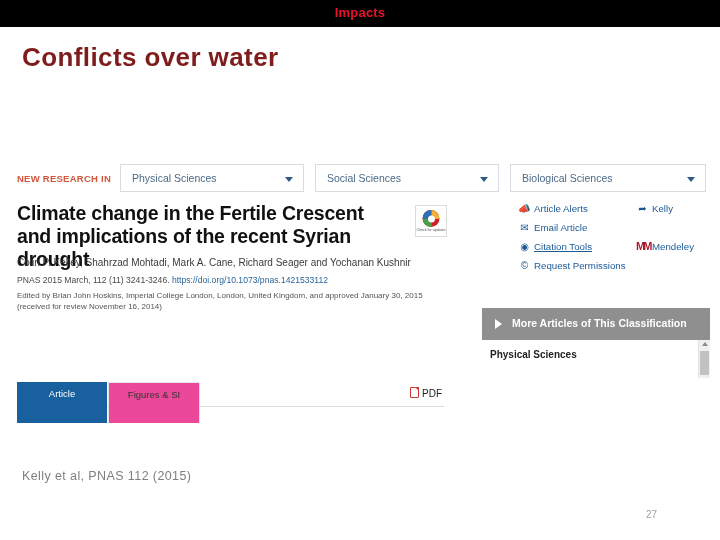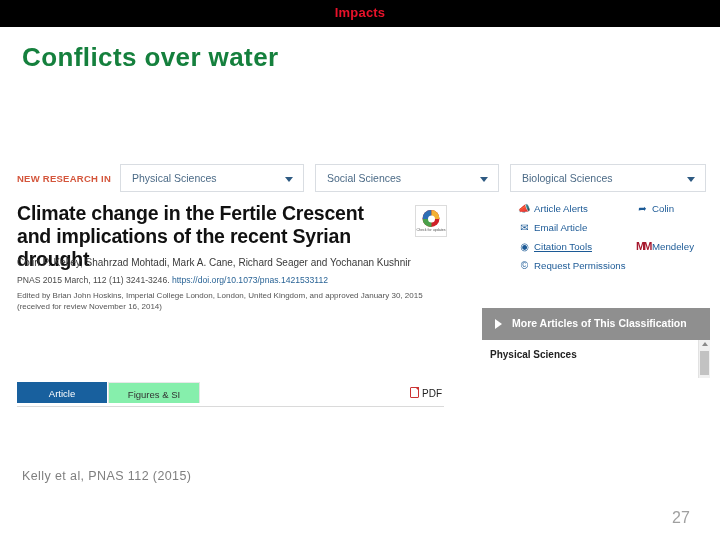--- a/index.html
+++ b/index.html
@@ -29,21 +29,21 @@
     font-size: 13px;
     font-weight: bold;
     letter-spacing: 0.2px;
     line-height: 16px;
   }
 
   
   .slide-title {
     position: absolute;
     left: 22px; top: 42px;
-    color: #15803d;
+    color: #7f1d1d;
     font-size: 26px;
     font-weight: bold;
     letter-spacing: 0.4px;
     white-space: nowrap;
   }
 
   
   .shot {
     position: absolute;
     left: 12px; top: 156px;
@@ -157,32 +157,32 @@
   }
 
   
   .tabs {
     position: absolute; left: 5px; top: 180px;
     width: 427px; height: 24px;
     border-bottom: 1px solid #dadada;
   }
   .tab {
     position: absolute; top: 0;
-    height: 21px;
+    height: 41px;
     box-sizing: border-box;
     text-align: center;
     font-size: 9.5px;
     line-height: 23px;
   }
   .tab.active {
     background: #18609e;
     color: #ffffff;
   }
   .tab.idle {
-    background: #86efac;
+    background: #ec4899;
     color: #333333;
     border-left: 1px solid #e4e4e4;
     border-right: 1px solid #e4e4e4;
     border-top: 1px solid #e8e8e8;
   }
   #tab-0 { left: 0;   width: 90px; }
   #tab-1 { left: 91px; width: 92px; }
   #tab-2 { left: 184px; width: 97px; }
   .pdf-link {
     position: absolute; right: 2px; top: 4px;
@@ -294,22 +294,21 @@
   .caption {
     position: absolute; left: 22px; top: 469px;
     color: #7f7f7f;
     font-size: 12.5px;
     letter-spacing: 0.4px;
     white-space: nowrap;
   }
   .pageno {
     position: absolute; left: 646px; top: 509px;
     color: #a0a0a0;
-    font-size: 16px;
-    margin-left: 26px;
+    font-size: 10px;
   }
 </style>
 </head>
 <body>
 
 <div id="slide">
 
   <div class="banner"></div>
   <div class="banner-text">Impacts</div>
 
@@ -376,21 +375,21 @@
       <div class="act" id="a1">
         <span class="ic">✉</span><span>Email Article</span>
       </div>
       <div class="act" id="a2">
         <span class="ic">◉</span><span>Citation Tools</span>
       </div>
       <div class="act" id="a3">
         <span class="ic">©</span><span>Request Permissions</span>
       </div>
       <div class="act" id="a4">
-        <span class="ic">➦</span><span>Colin</span>
+        <span class="ic">➦</span><span>Kelly</span>
       </div>
       <div class="act" id="a5">
         <span class="ic mend">MM</span><span>Mendeley</span>
       </div>
     </div>
 
     <div class="more-panel">
       <div class="more-head">
         <span class="tri"></span>
         <span class="txt">More Articles of This Classification</span>

